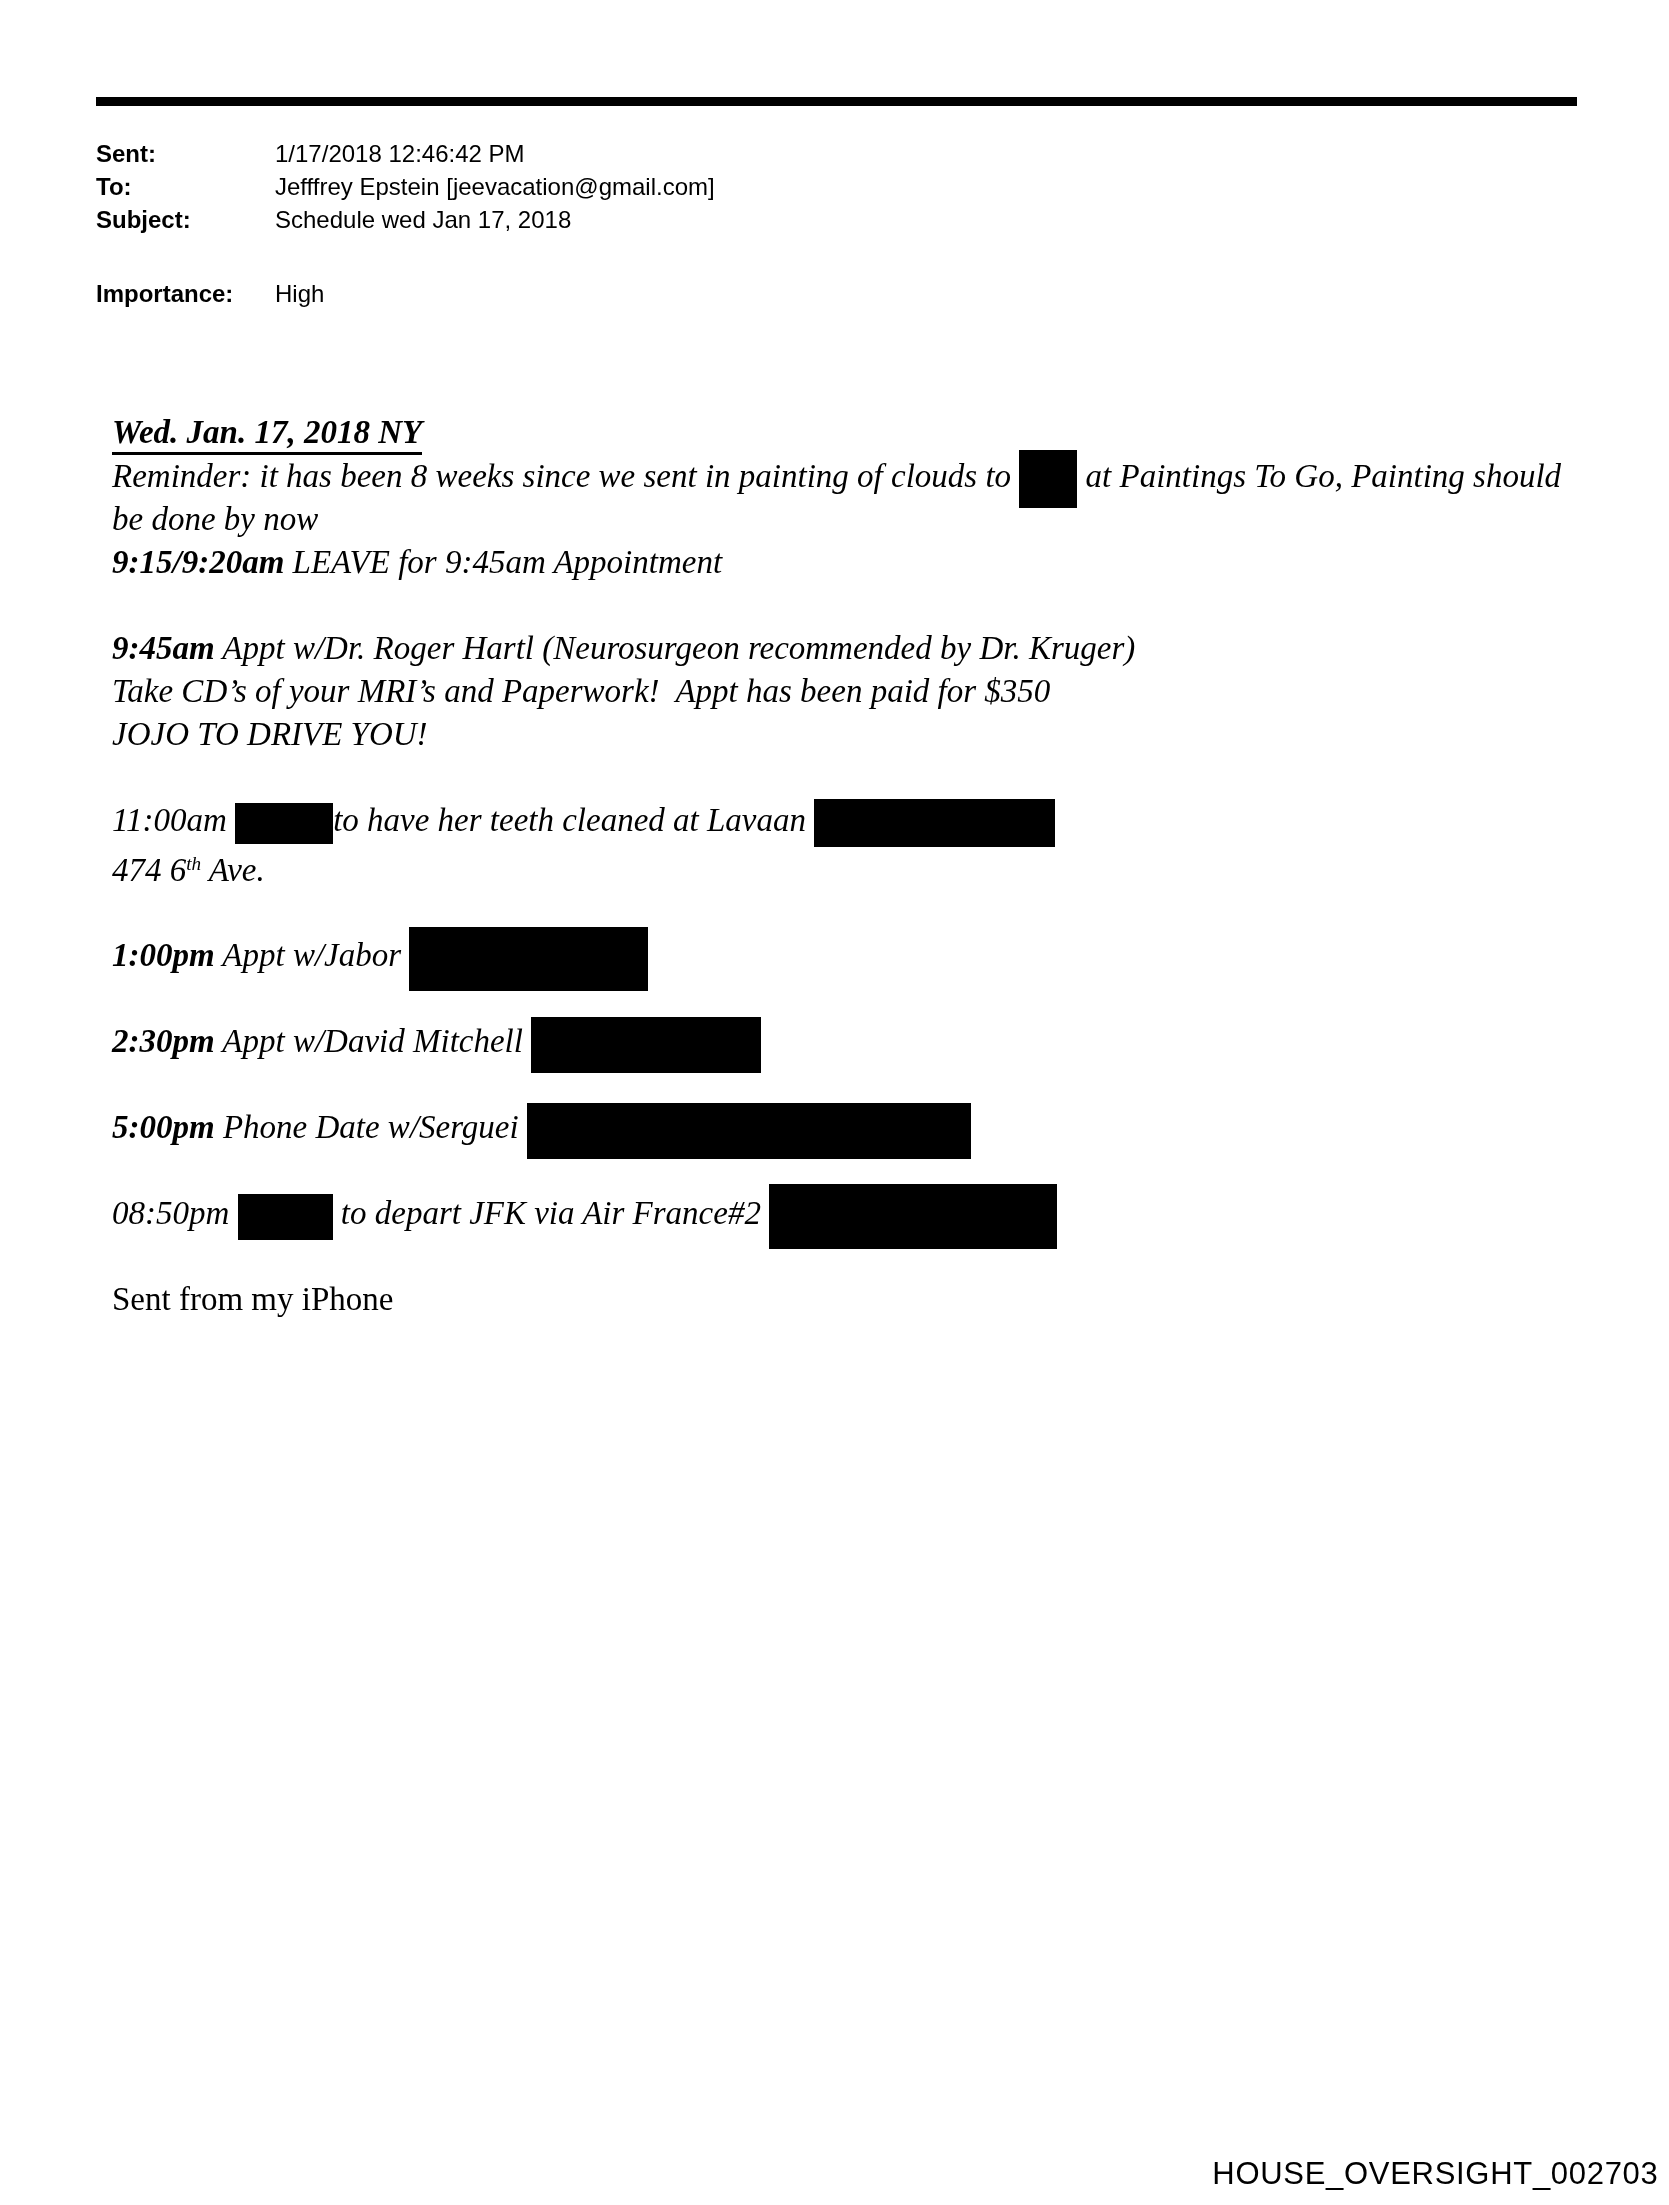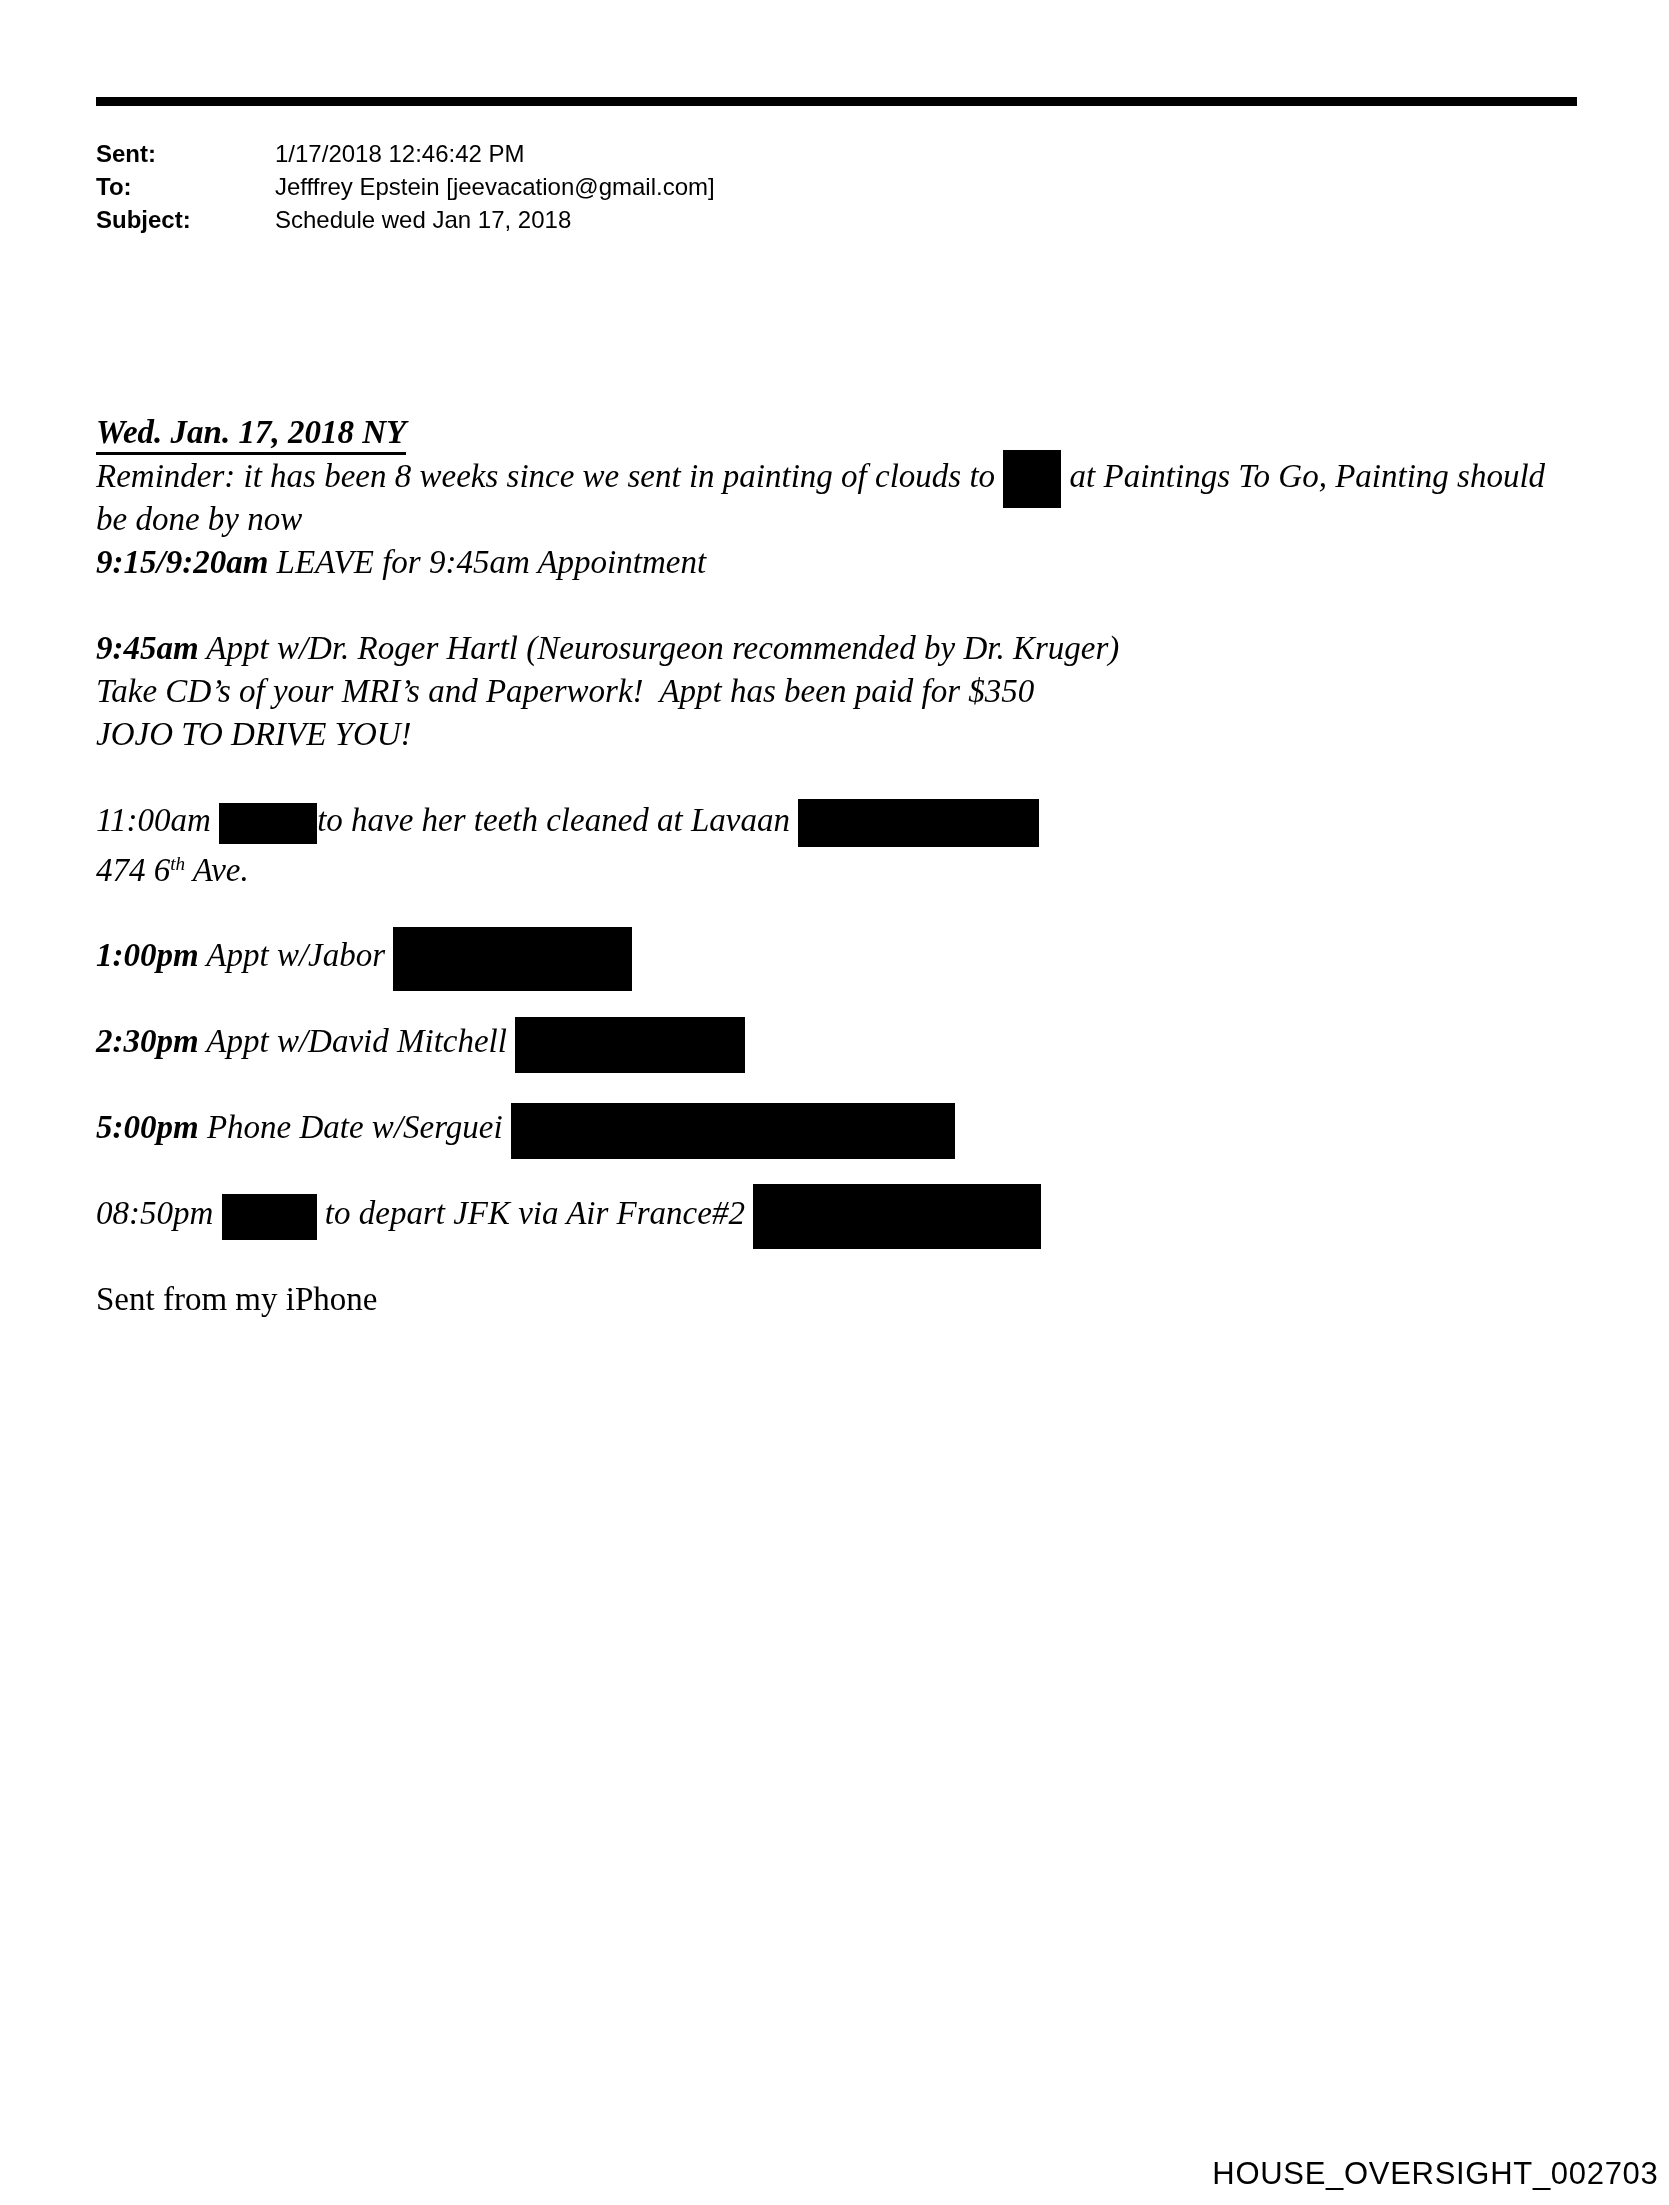--- a/index.html
+++ b/index.html
@@ -5,21 +5,21 @@
 <style>
   html,body{margin:0;padding:0;background:#ffffff;}
   body{width:1669px;height:2205px;position:relative;overflow:hidden;color:#000;}
   .top-rule{position:absolute;left:96px;top:97px;width:1481px;height:8.5px;background:#000;}
   .email-header{position:absolute;left:96px;top:137px;font-family:"Liberation Sans",sans-serif;
     font-size:24px;line-height:33px;color:#000;}
   .hrow{white-space:nowrap;}
   .hrow.spaced{margin-top:41px;}
   .hlabel{display:inline-block;width:179px;font-weight:bold;}
   .hvalue{display:inline-block;}
-  .email-body{position:absolute;left:96px;top:411px;width:1519px;
+  .email-body{position:absolute;left:112px;top:411px;width:1519px;
     font-family:"Liberation Serif","DejaVu Serif",serif;font-style:italic;
     font-size:33px;line-height:43px;color:#000;}
   .bline{white-space:nowrap;min-height:43px;}
   .gap1{margin-top:43px;}
   .gap2{}
   .text{}
   .bold{font-weight:bold;}
   .upright{font-style:normal;}
   .sup{font-size:0.58em;vertical-align:0.55em;}
   .underlined{display:inline-block;border-bottom:3.3px solid #000;padding-bottom:1.3px;line-height:1.1;}
@@ -29,20 +29,21 @@
 </style>
 </head>
 <body>
 
 <div class="top-rule"></div>
 
 <div class="email-header" id="header-root">
     <div class="hrow"><span class="hlabel">Sent:</span><span class="hvalue">1/17/2018 12:46:42 PM</span></div>
     <div class="hrow"><span class="hlabel">To:</span><span class="hvalue">Jefffrey Epstein [jeevacation@gmail.com]</span></div>
     <div class="hrow"><span class="hlabel">Subject:</span><span class="hvalue">Schedule wed Jan 17, 2018</span></div>
+    <div class="hrow spaced"><span class="hlabel">Importance:</span><span class="hvalue">High</span></div>
   </div>
 
 <div class="email-body" id="body-root">
     <div class="bline"><span class="bold underlined">Wed. Jan. 17, 2018 NY</span></div>
     <div class="bline"><span class="text">Reminder: it has been 8 weeks since we sent in painting of clouds to </span><span class="redact" style="width: 58px; height: 58px; margin: -29px 0px;"></span><span class="text"> at Paintings To Go, Painting should</span></div>
     <div class="bline"><span class="text">be done by now</span></div>
     <div class="bline gap2"><span class="bold">9:15/9:20am</span><span class="text"> LEAVE for 9:45am Appointment</span></div>
     <div class="bline gap1"><span class="bold">9:45am</span><span class="text"> Appt w/Dr. Roger Hartl (Neurosurgeon recommended by Dr. Kruger)</span></div>
     <div class="bline"><span class="text">Take CD’s of your MRI’s and Paperwork!&nbsp; Appt has been paid for $350</span></div>
     <div class="bline"><span class="text">JOJO TO DRIVE YOU!</span></div>

